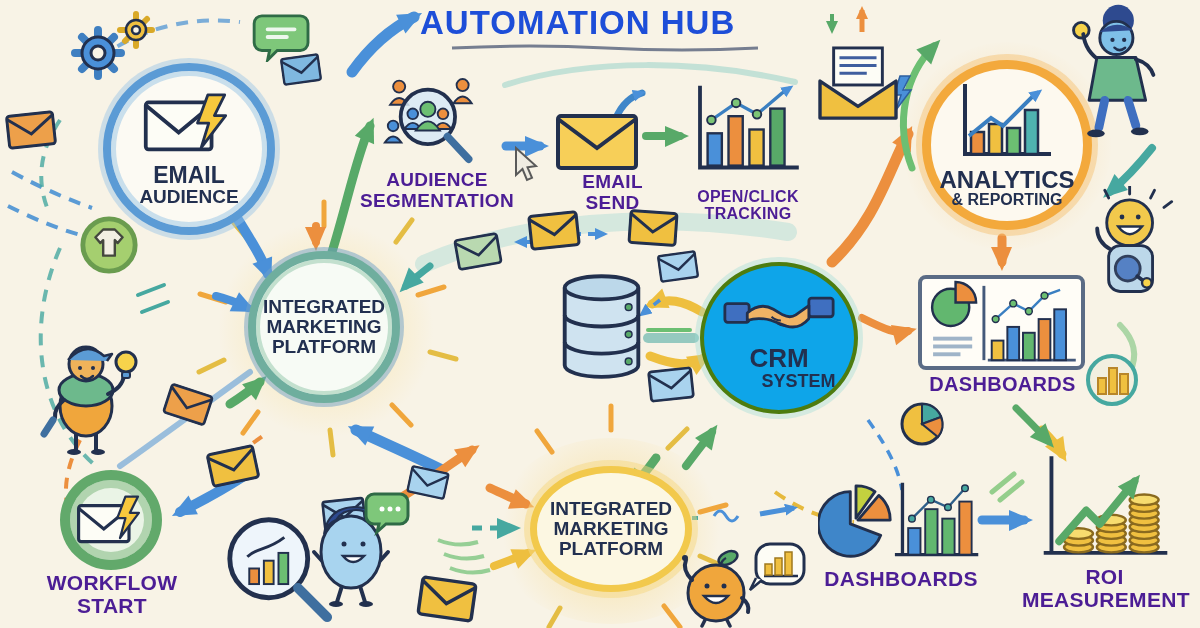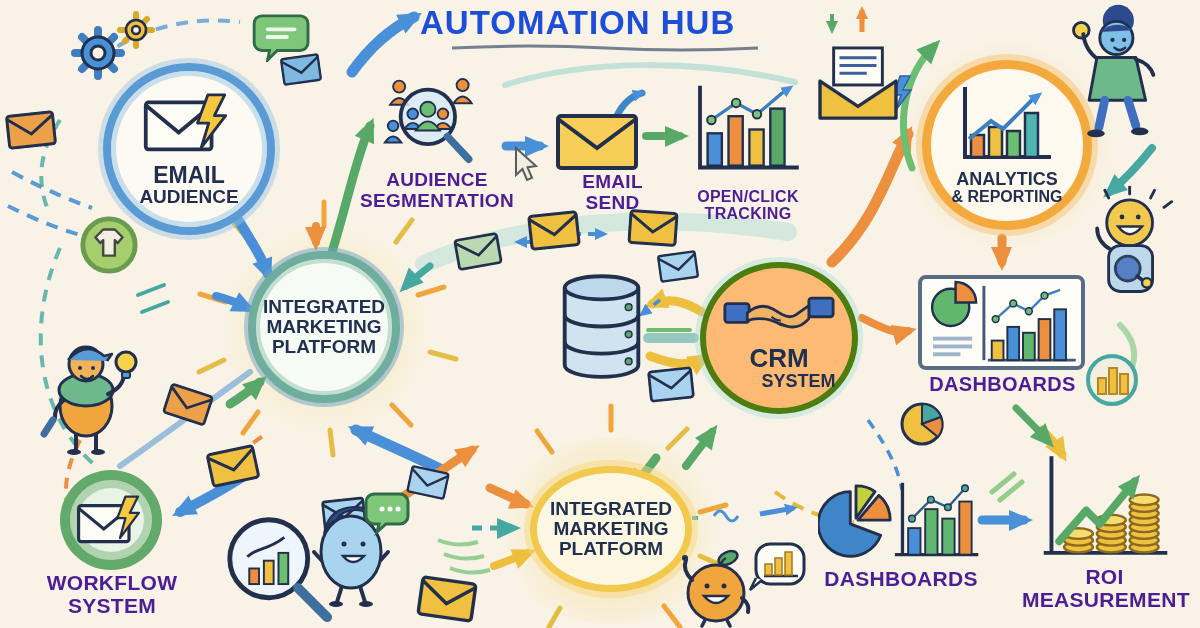--- a/index.html
+++ b/index.html
@@ -246,40 +246,40 @@
 
   <div class="circle" style="left:922px;top:60px;width:170px;height:170px;border:9px solid #f3a93c;background:#fdf9ef;box-shadow:0 0 0 6px rgba(246,196,120,.5);">
     <svg width="100" height="80" viewBox="0 0 100 80">
       <path d="M8,2 V72 H94" fill="none" stroke="#22304e" stroke-width="4"></path>
       <rect x="14" y="50" width="13" height="22" fill="#ec8f3e" stroke="#22304e" stroke-width="2.5"></rect>
       <rect x="32" y="42" width="13" height="30" fill="#f0c040" stroke="#22304e" stroke-width="2.5"></rect>
       <rect x="50" y="46" width="13" height="26" fill="#6cbf72" stroke="#22304e" stroke-width="2.5"></rect>
       <rect x="68" y="28" width="13" height="44" fill="#4fb3b0" stroke="#22304e" stroke-width="2.5"></rect>
       <path d="M12,54 L34,36 L46,44 L74,16 L82,10" fill="none" stroke="#3a7fc1" stroke-width="4" marker-end="url(#hb)"></path>
     </svg>
-    <div class="clbl" style="font-size:18px;margin-top:5px;">ANALYTICS</div>
+    <div class="clbl" style="font-size:24px;margin-top:5px;">ANALYTICS</div>
     <div class="clbl" style="font-size:16px;text-align:center;">&amp; REPORTING</div>
   </div>
 
   <div class="circle" style="left:248px;top:251px;width:152px;height:152px;border:8px solid #6fae9e;background:#f7fbf5;box-shadow:0 0 0 4px rgba(110,160,200,.5), inset 0 0 0 4px rgba(130,190,160,.45);">
     <div class="clbl" style="font-size:19px;">INTEGRATED
 MARKETING
 PLATFORM</div>
   </div>
 
   <svg class="abs" style="left:556px;top:272px;" width="92" height="112" viewBox="0 0 95 115">
     <path d="M9,16 v80 a38,12 0 0 0 76,0 v-80" fill="#cfe3f0" stroke="#22304e" stroke-width="4"></path>
     <ellipse cx="47" cy="16" rx="38" ry="12" fill="#bcd8ea" stroke="#22304e" stroke-width="4"></ellipse>
     <path d="M9,44 a38,12 0 0 0 76,0 M9,72 a38,12 0 0 0 76,0" fill="none" stroke="#22304e" stroke-width="4"></path>
     <circle cx="75" cy="36" r="3.5" fill="#58a968" stroke="#22304e" stroke-width="1.5"></circle>
     <circle cx="75" cy="64" r="3.5" fill="#58a968" stroke="#22304e" stroke-width="1.5"></circle>
     <circle cx="75" cy="92" r="3.5" fill="#58a968" stroke="#22304e" stroke-width="1.5"></circle>
   </svg>
 
-  <div class="circle" style="left:700px;top:262px;width:158px;height:152px;border:6px solid #4d7c0f;background:#fdba74;box-shadow:0 0 0 5px rgba(160,220,215,.4);">
+  <div class="circle" style="left:700px;top:262px;width:158px;height:152px;border:4px solid #4d7c0f;background:#0ea5e9;box-shadow:0 0 0 5px rgba(160,220,215,.4);">
     <svg width="116" height="56" viewBox="0 0 120 60">
       <rect x="2" y="20" width="26" height="20" rx="3" fill="#3f6fc0" stroke="#22304e" stroke-width="3"></rect>
       <rect x="92" y="14" width="26" height="20" rx="3" fill="#3f6fc0" stroke="#22304e" stroke-width="3"></rect>
       <path d="M26,30 q14,-12 28,-4 l10,6 q8,4 14,0 l14,-10 v14 q-10,12 -24,8 l-16,-6 q-14,-4 -26,0 z" fill="#f0b365" stroke="#22304e" stroke-width="3" stroke-linejoin="round"></path>
       <path d="M52,34 q4,4 10,4 M58,41 q4,3 9,3" fill="none" stroke="#22304e" stroke-width="2"></path>
     </svg>
     <div class="clbl" style="font-size:26px;margin-top:4px;">CRM</div>
     <div class="clbl" style="font-size:18px;margin-left:39px;">SYSTEM</div>
   </div>
 
@@ -314,21 +314,21 @@
   </div>
 
   <div class="circle" style="left:60px;top:470px;width:102px;height:100px;border:10px solid #62a96b;background:#eaf4e6;box-shadow:inset 0 0 0 8px rgba(120,180,120,.5);">
     <svg width="72" height="54" viewBox="0 0 80 60">
       <rect x="4" y="14" width="56" height="40" rx="3" fill="#fdfdf6" stroke="#22304e" stroke-width="3.5"></rect>
       <path d="M4,17 L32,40 L60,17" fill="none" stroke="#22304e" stroke-width="3.5"></path>
       <polygon points="56,4 70,4 61,22 71,22 50,50 56,28 47,28" fill="#f7c83d" stroke="#22304e" stroke-width="2.5" stroke-linejoin="round"></polygon>
     </svg>
   </div>
   <div class="lbl" style="left:22px;top:572px;width:180px;font-size:21px;">WORKFLOW
-SYSTEM</div>
+START</div>
 
   <svg class="abs" style="left:818px;top:484px;" width="76" height="76" viewBox="0 0 80 80">
     <path d="M34,42 L34,8 A34,34 0 1 0 66,54 Z" fill="#3f86c9" stroke="#22304e" stroke-width="3" stroke-linejoin="round"></path>
     <path d="M40,36 L40,2 A34,34 0 0 1 60,8 Z" fill="#c3d13f" stroke="#22304e" stroke-width="3" stroke-linejoin="round"></path>
     <path d="M42,38 L64,12 A34,34 0 0 1 76,38 Z" fill="#ec8f3e" stroke="#22304e" stroke-width="3" stroke-linejoin="round"></path>
   </svg>
   <svg class="abs" style="left:893px;top:480px;" width="90" height="82" viewBox="0 0 95 85">
     <path d="M10,2 V78 M2,78 H90" fill="none" stroke="#22304e" stroke-width="3.5"></path>
     <rect x="16" y="50" width="13" height="28" fill="#4a90d9" stroke="#22304e" stroke-width="2"></rect>
     <rect x="34" y="30" width="13" height="48" fill="#62b76f" stroke="#22304e" stroke-width="2"></rect>

